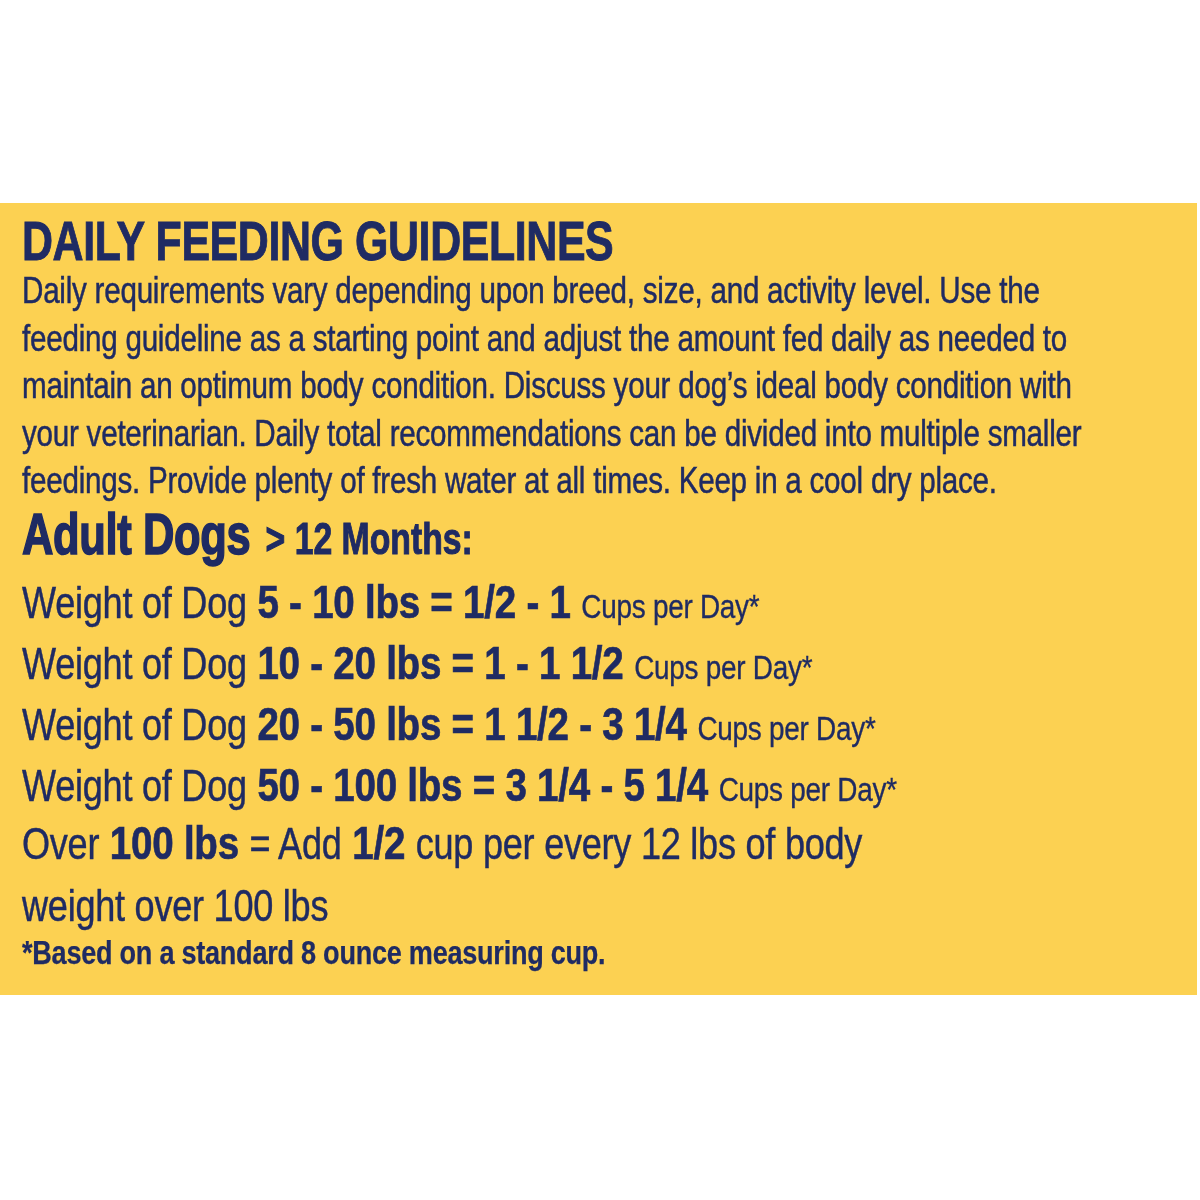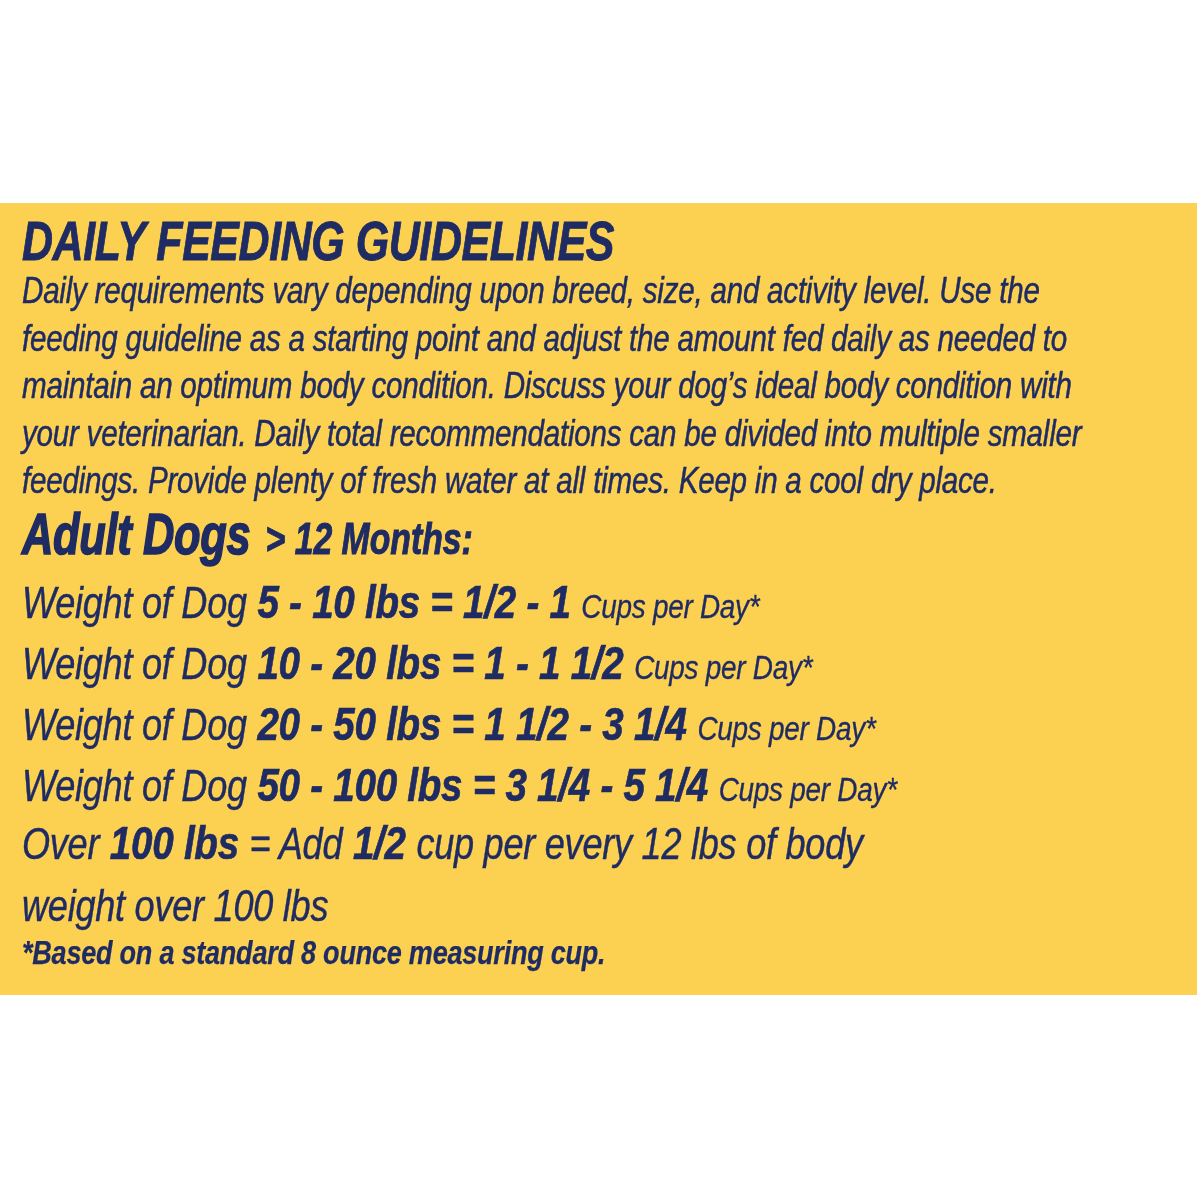--- a/index.html
+++ b/index.html
@@ -13,21 +13,20 @@
     background: #ffffff;
   }
 
   .panel {
     position: absolute;
     left: 0;
     top: 203px;
     width: 1197px;
     height: 792px;
     background: #FCD152;
-    font-style: italic;
   }
 
   .cond { transform-origin: 0 0; color: #1F2B63; position: absolute; left: 22px; white-space: nowrap; }
 
   .title {
     top: 8px;
     font-size: 55px;
     font-weight: bold;
     letter-spacing: -0.5px;
     -webkit-text-stroke: 0.9px currentColor;

